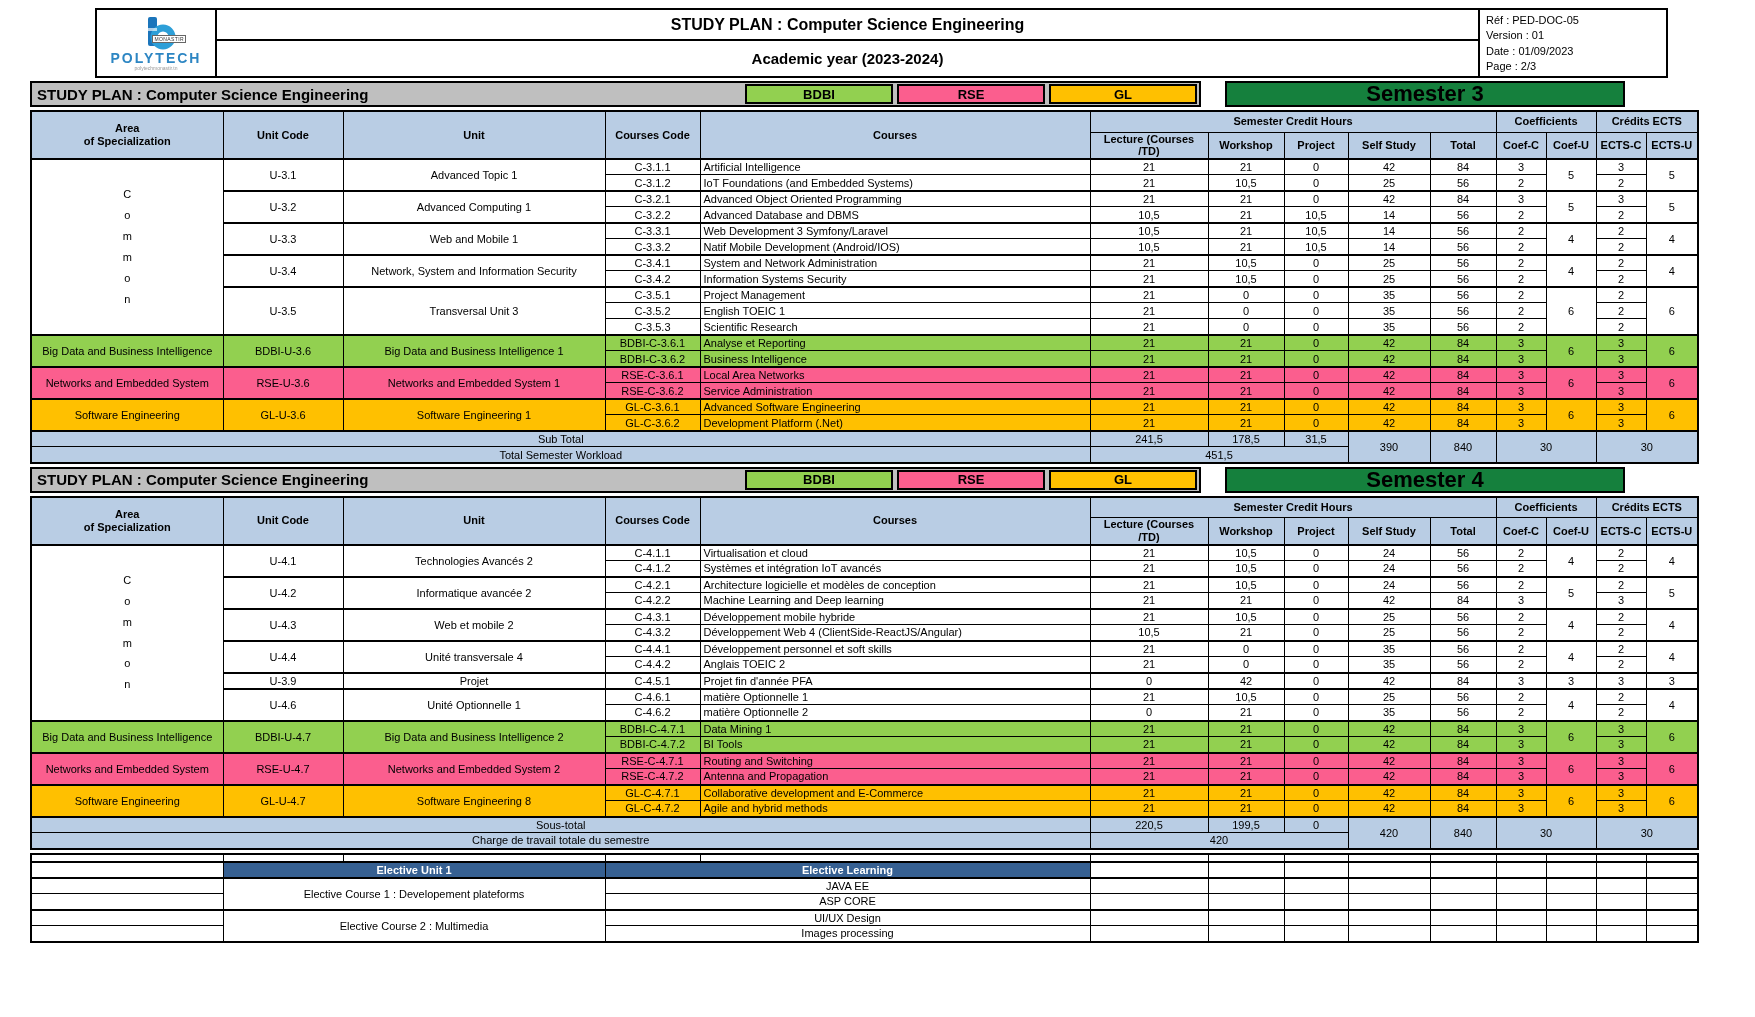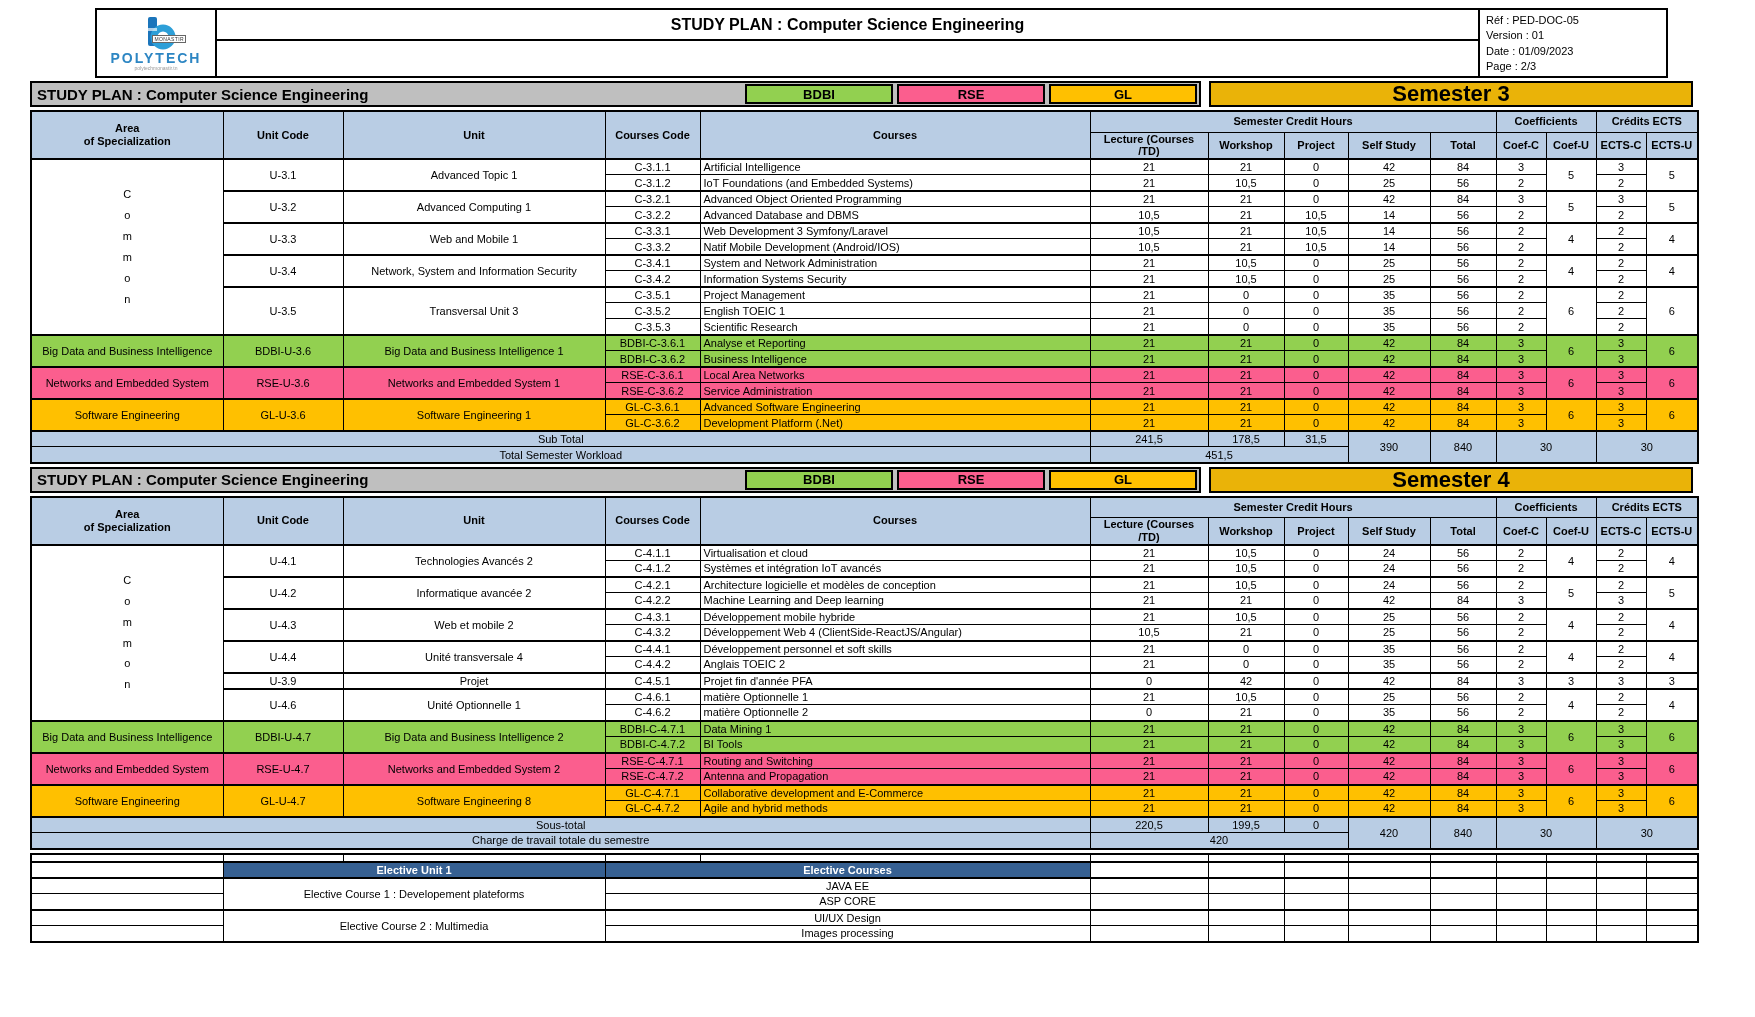--- a/index.html
+++ b/index.html
@@ -17,21 +17,21 @@
   .title-cell{flex:1;display:flex;flex-direction:column}
   .title-top{height:31px;border-bottom:2px solid #000;display:flex;align-items:center;justify-content:center;font-weight:bold;font-size:16px}
   .title-bottom{flex:1;display:flex;align-items:center;justify-content:center;font-weight:bold;font-size:15px}
   .ref-cell{width:188px;border-left:2px solid #000;padding:3px 6px;font-size:11px;line-height:1.4}
 
   
   .banner-row{display:flex;margin-top:3px;height:26px;width:1667px}
   .band{display:flex;width:1171px;background:#bfbfbf;border:2px solid #000}
   .band-title{flex:1;font-weight:bold;font-size:15px;display:flex;align-items:center;padding-left:5px;white-space:nowrap}
   .chip{width:148px;margin:1px 2px;border:2px solid #000;font-weight:bold;font-size:13px;display:flex;align-items:center;justify-content:center}
-  .sem-label{width:484px;margin-left:8px;background:#eab308;border:2px solid #000;font-weight:bold;font-size:22px;display:flex;align-items:center;justify-content:center;line-height:1}
+  .sem-label{width:400px;margin-left:24px;background:#15803d;border:2px solid #000;font-weight:bold;font-size:22px;display:flex;align-items:center;justify-content:center;line-height:1}
 
   
   table.plan{border-collapse:collapse;table-layout:fixed;width:1667px;margin-top:3px;border:2px solid #000;background:#fff}
   .plan th,.plan td{border:1px solid #000;font-size:11px;padding:0 3px;text-align:center;vertical-align:middle;overflow:hidden;white-space:nowrap}
   .plan thead th{background:#b9cde4;font-weight:bold;height:21px;white-space:pre-line;line-height:1.15}
   .plan tbody td{height:16px}
   .plan td.cname{text-align:left}
   .plan tr.u-start td{border-top:2px solid #000}
   .plan td.area-common{white-space:pre-line;line-height:1.9;font-weight:bold;font-weight:normal}
   .plan tr.trk-bdbi td{background:#92d050}
@@ -59,20 +59,21 @@
           <circle cx="43" cy="21" r="9" fill="none" stroke="#2d9fd8" stroke-width="7"></circle>
           <rect x="28" y="12" width="9" height="3" fill="#ffffff" opacity="0.65"></rect>
         </svg>
         <span class="monastir">MONASTIR</span>
       </div>
       <div class="polytech">POLYTECH</div>
       <div class="logo-url">polytechmonastir.tn</div>
     </div>
     <div class="title-cell">
       <div class="title-top">STUDY PLAN : Computer Science Engineering</div>
+      <div class="title-bottom">Academic year (2023-2024)</div>
     </div>
     <div class="ref-cell">
       <div>Réf : PED-DOC-05</div>
       <div>Version : 01</div>
       <div>Date :  01/09/2023</div>
       <div>Page : 2/3</div>
     </div>
   </header>
 
   <div id="semesters">
@@ -702,21 +703,21 @@
           <td></td>
           <td></td>
           <td></td>
           <td></td>
           <td></td>
           <td></td>
       </tr>
       <tr class="u-start">
         <td></td>
         <td colspan="2" class="ehead">Elective Unit 1</td>
-        <td colspan="2" class="ehead">Elective Courses</td>
+        <td colspan="2" class="ehead">Elective Learning</td>
         <td></td>
           <td></td>
           <td></td>
           <td></td>
           <td></td>
           <td></td>
           <td></td>
           <td></td>
           <td></td>
       </tr>

